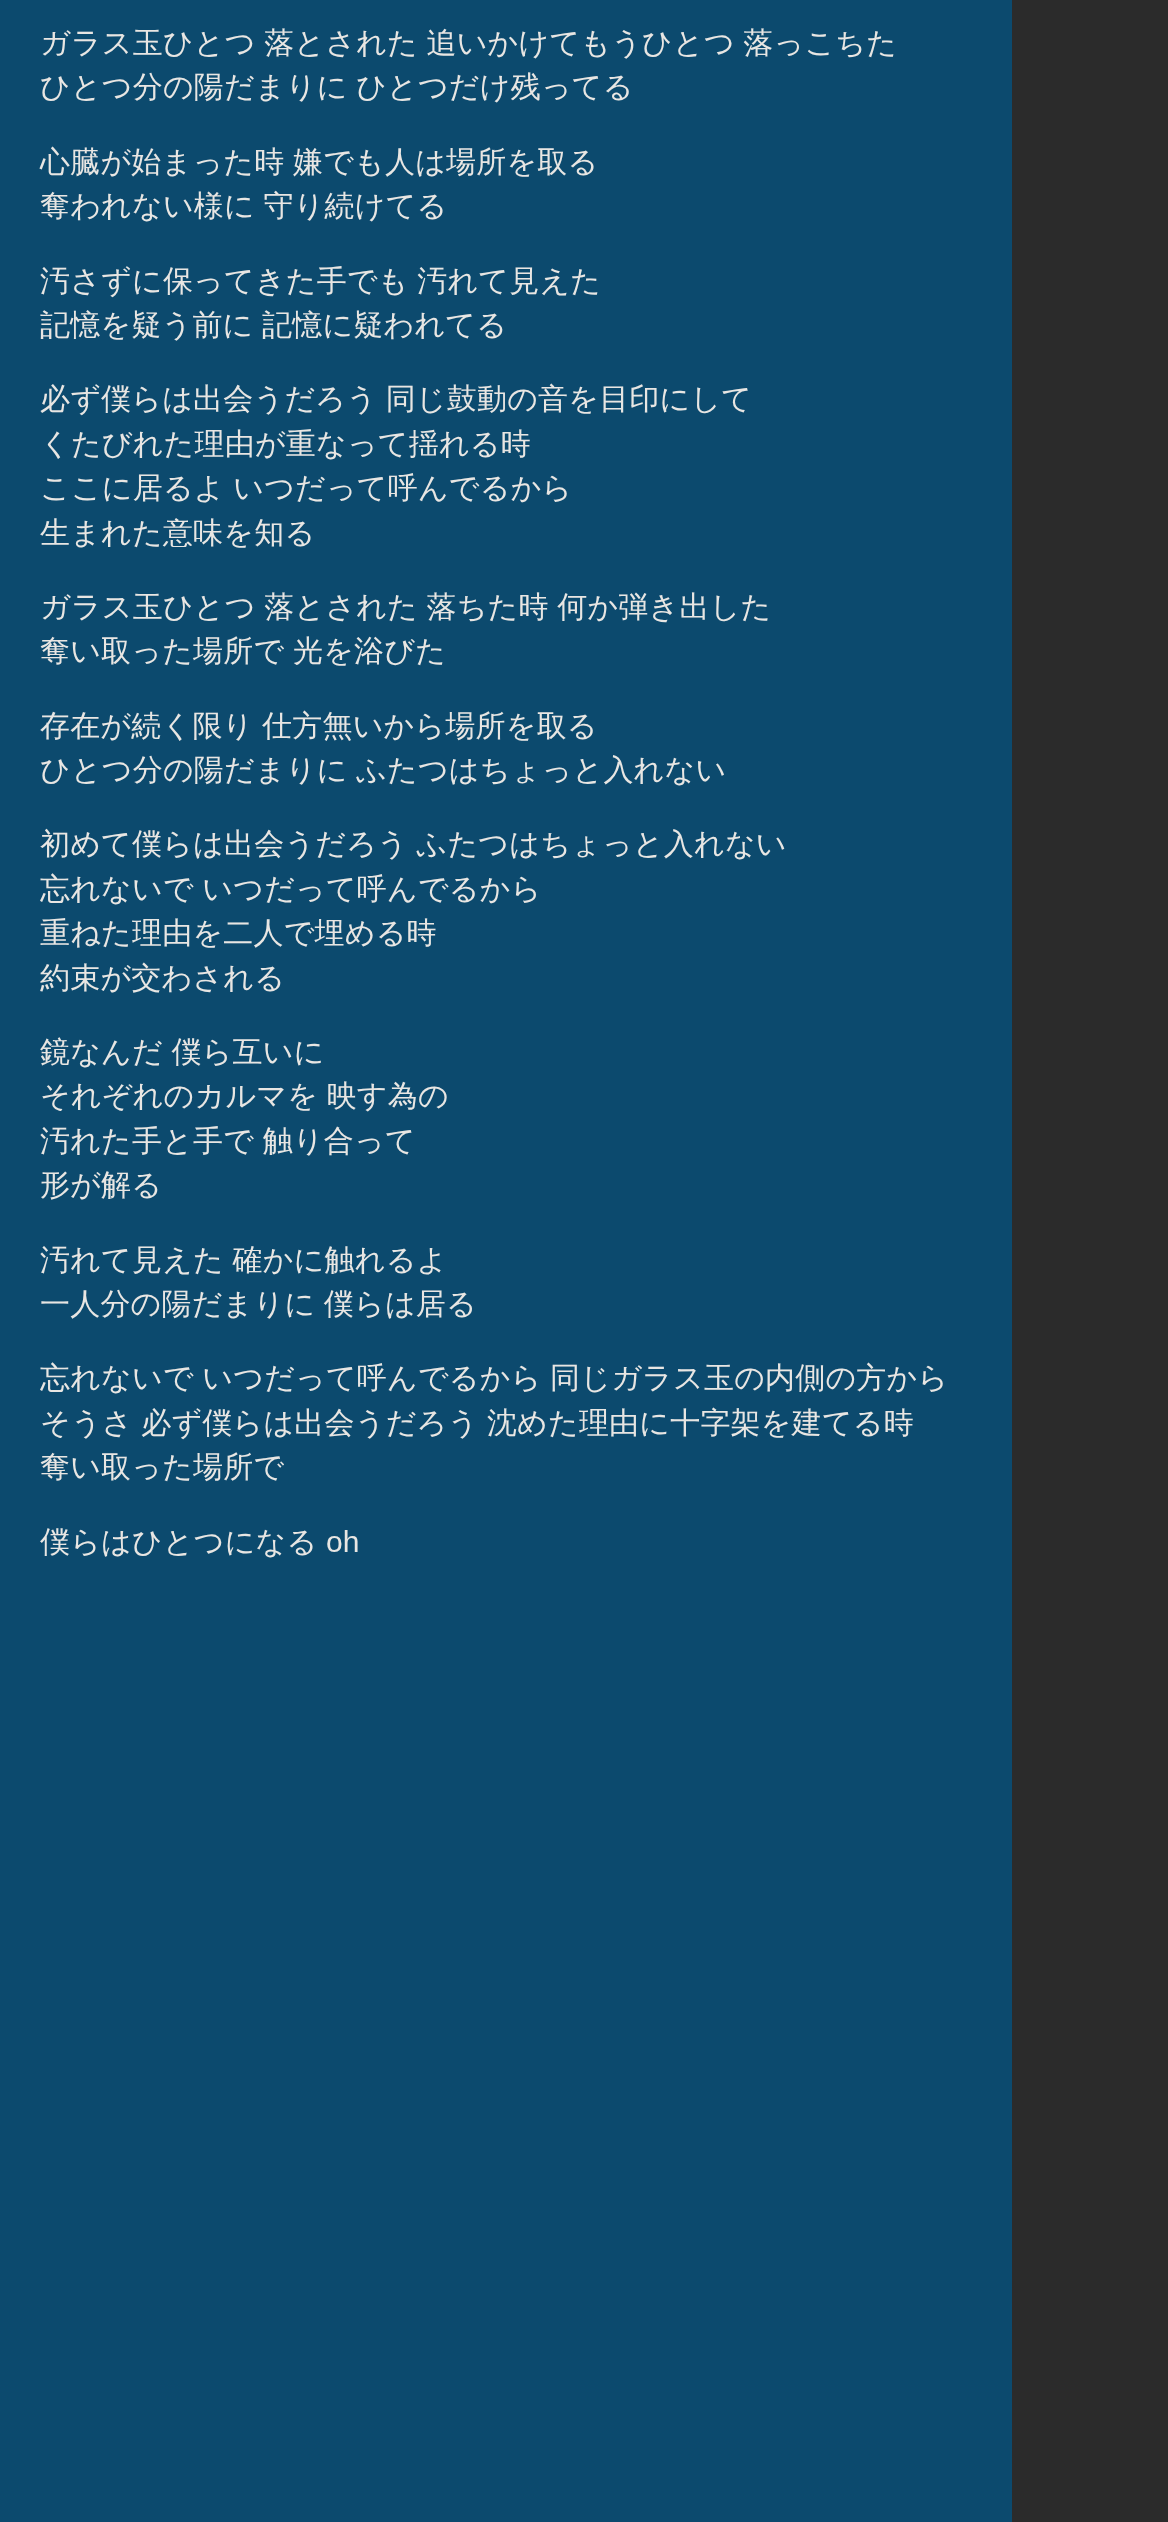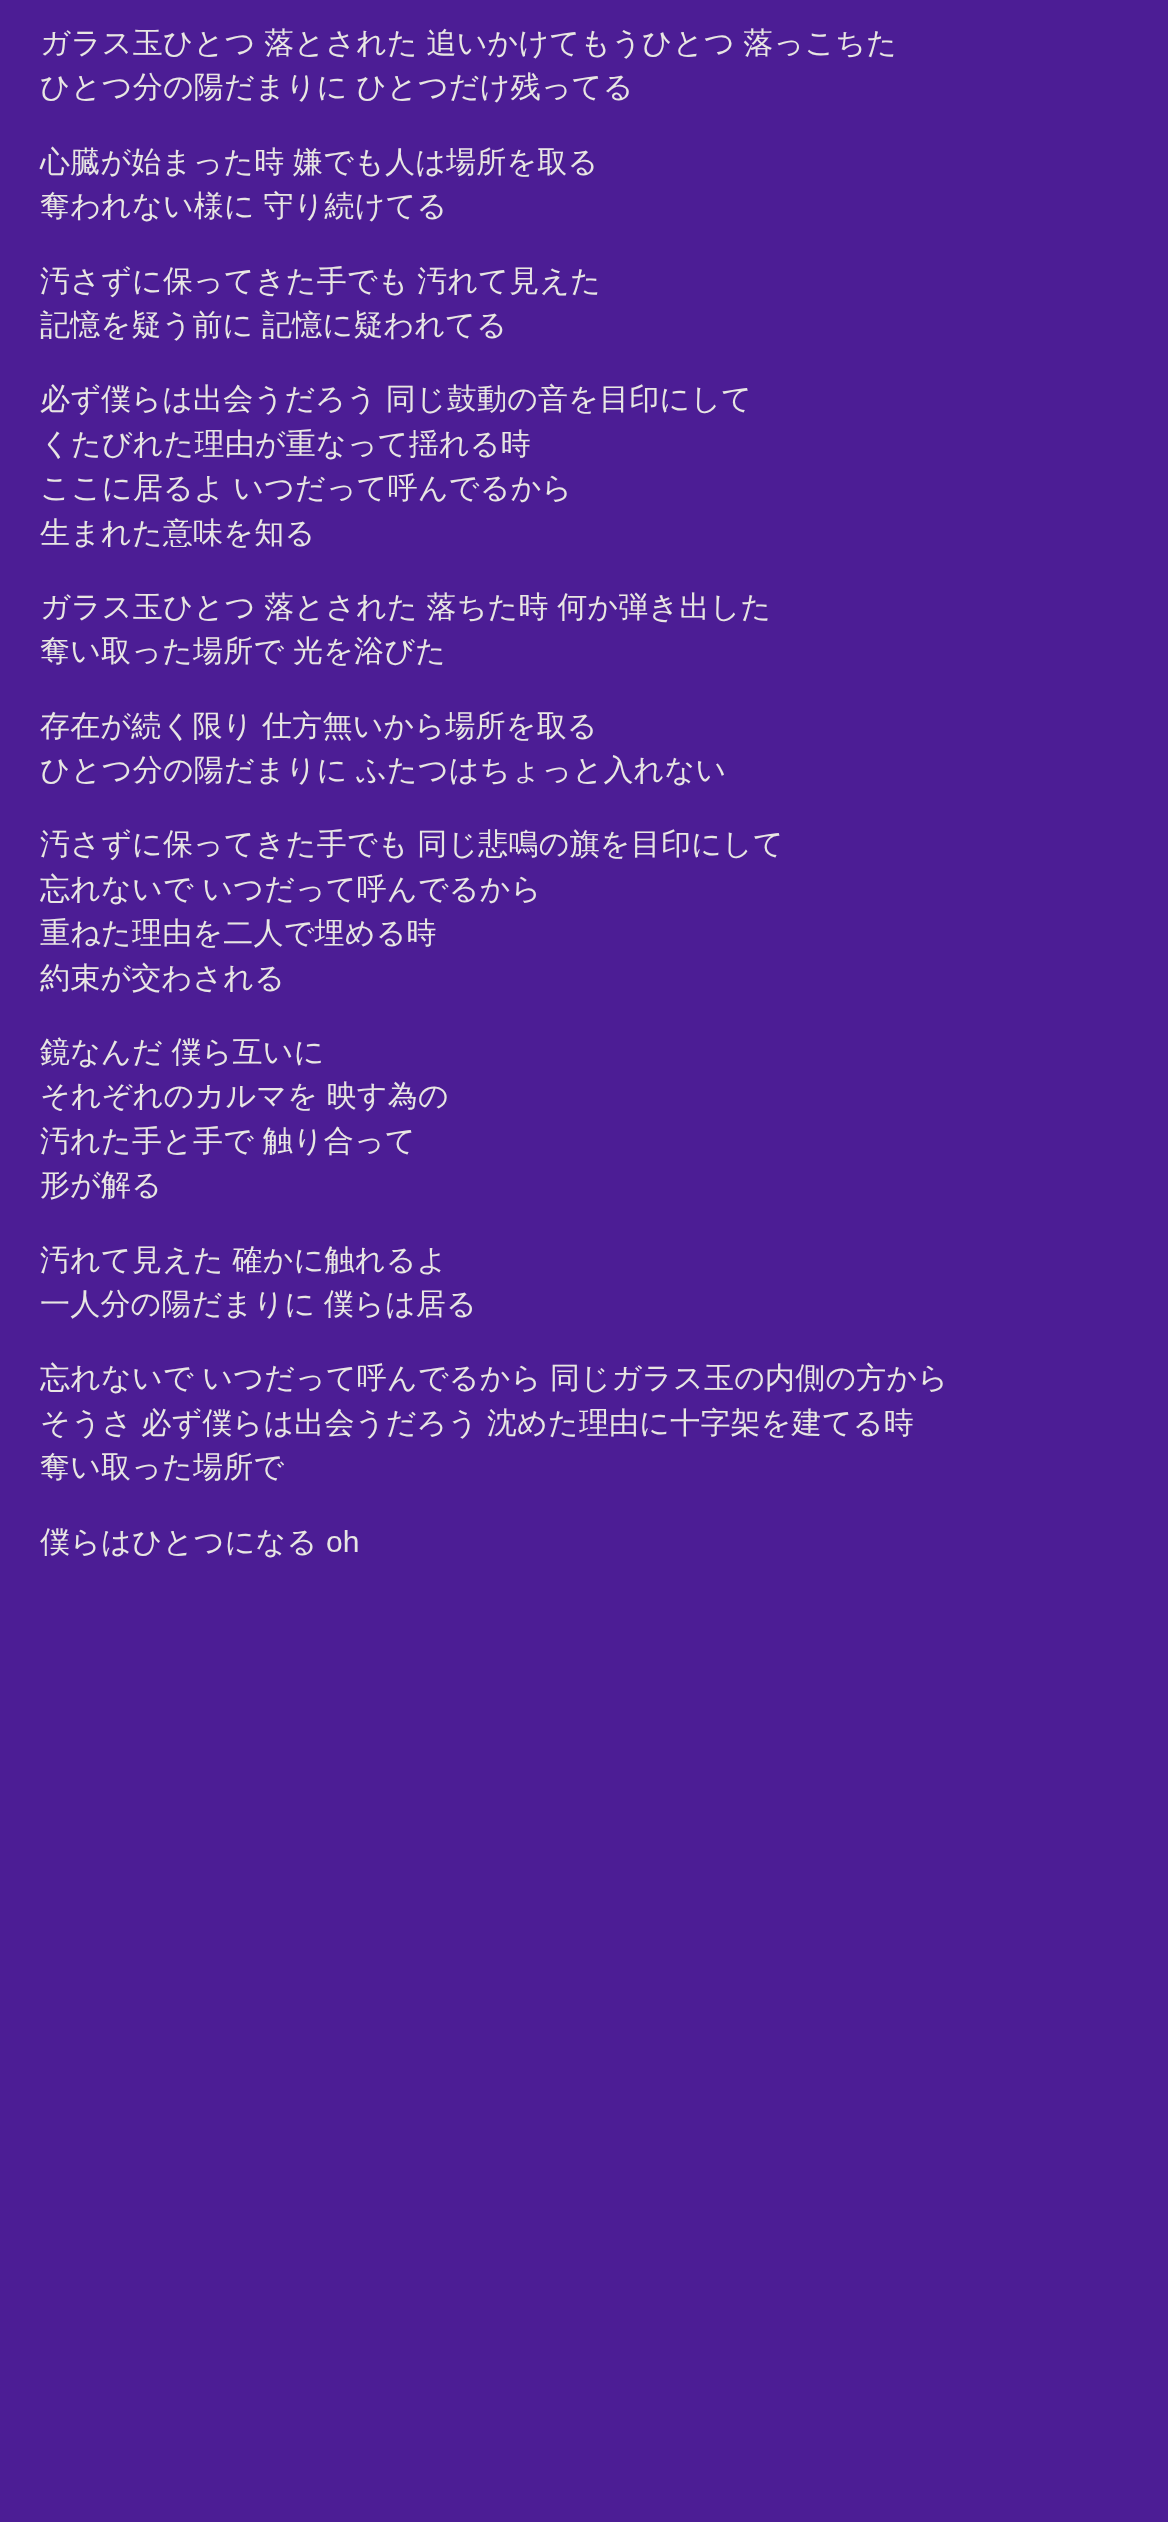--- a/index.html
+++ b/index.html
@@ -8,25 +8,25 @@
     background: #2b2b2b;
   }
   body {
     width: 1168px;
     min-height: 2522px;
     font-family: "Liberation Sans", "DejaVu Sans", sans-serif;
     color: #e8e6e3;
     -webkit-font-smoothing: antialiased;
   }
   .lyrics-page {
-    width: 1168px;
+    width: 1012px;
     min-height: 2522px;
     box-sizing: border-box;
     padding: 24px 40px 24px 40px;
-    background: #4c1d95;
+    background: #0c4a6e;
   }
   .stanza {
     margin: 0 0 36px 0;
   }
   .stanza:last-child {
     margin-bottom: 0;
   }
   .line {
     font-size: 30px;
     line-height: 1.28;
@@ -66,21 +66,21 @@
     </div>
     <div class="stanza">
       <p class="line">ガラス玉ひとつ 落とされた 落ちた時 何か弾き出した</p>
       <p class="line">奪い取った場所で 光を浴びた</p>
     </div>
     <div class="stanza">
       <p class="line">存在が続く限り 仕方無いから場所を取る</p>
       <p class="line">ひとつ分の陽だまりに ふたつはちょっと入れない</p>
     </div>
     <div class="stanza">
-      <p class="line">汚さずに保ってきた手でも 同じ悲鳴の旗を目印にして</p>
+      <p class="line">初めて僕らは出会うだろう ふたつはちょっと入れない</p>
       <p class="line">忘れないで いつだって呼んでるから</p>
       <p class="line">重ねた理由を二人で埋める時</p>
       <p class="line">約束が交わされる</p>
     </div>
     <div class="stanza">
       <p class="line">鏡なんだ 僕ら互いに</p>
       <p class="line">それぞれのカルマを 映す為の</p>
       <p class="line">汚れた手と手で 触り合って</p>
       <p class="line">形が解る</p>
     </div>

